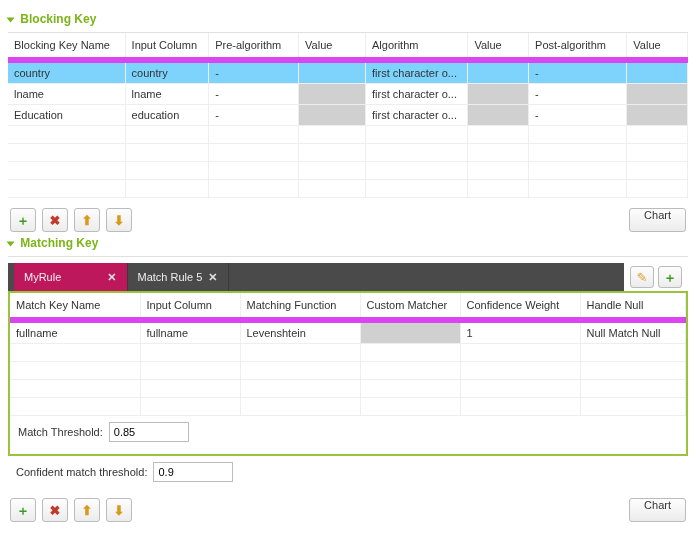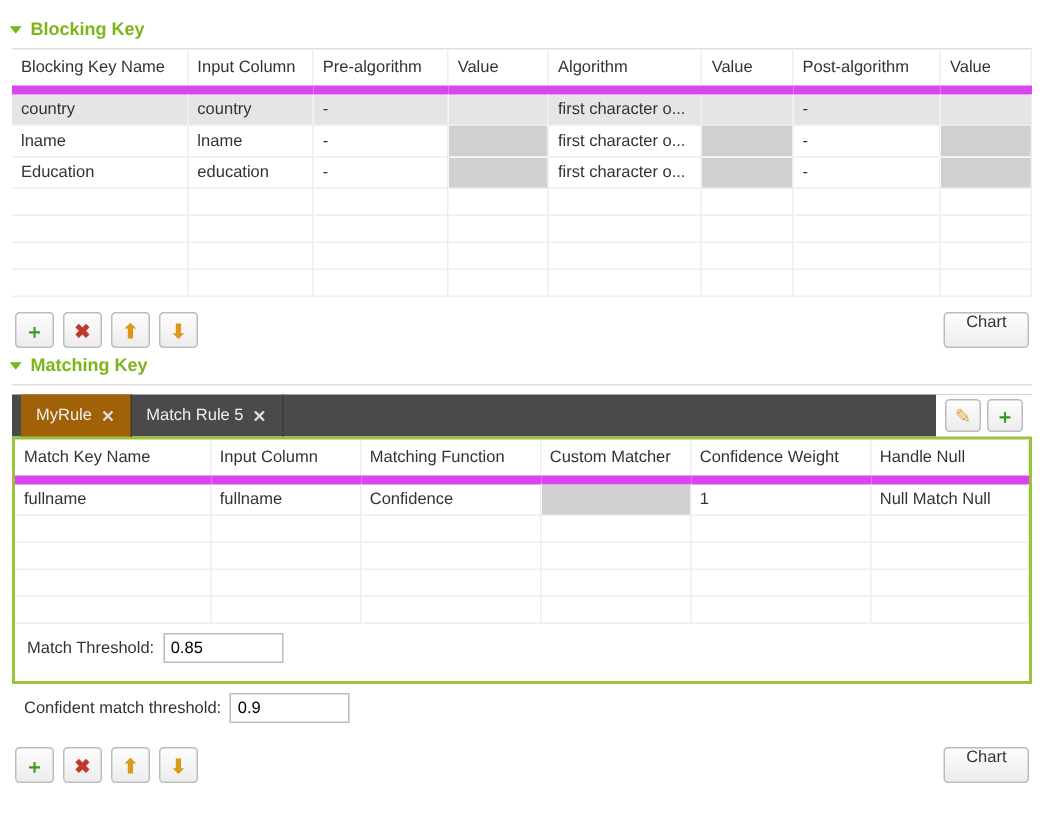--- a/index.html
+++ b/index.html
@@ -50,21 +50,21 @@
   table.grid td {
     padding: 4px 6px;
     border-bottom: 1px solid #eee;
     border-right: 1px solid #eee;
     white-space: nowrap;
     overflow: hidden;
     text-overflow: ellipsis;
     height: 20px;
   }
   table.grid tr.selected td {
-    background: #e5e5e5;
+    background: #7dd3fc;
     margin-top: 48px;
   }
   td.grey-cell {
     background: #d0d0d0 !important;
   }
   table.grid tr.empty td {
     height: 18px;
   }
   .toolbar {
     display: flex;
@@ -115,21 +115,22 @@
     display: inline-flex;
     align-items: center;
     color: #eee;
     padding: 0 10px;
     height: 100%;
     border-right: 1px solid #3a3a3a;
     cursor: pointer;
     font-size: 11px;
   }
   .tab.active {
-    background: #a16207;
+    background: #be185d;
+    gap: 40px;
   }
   .tab .close {
     margin-left: 6px;
     font-weight: bold;
     color: #ddd;
     cursor: pointer;
   }
   .tabbar .spacer { flex: 1; }
   .tabbar-right {
     display: flex;
@@ -332,21 +333,21 @@
           <th>Matching Function</th>
           <th>Custom Matcher</th>
           <th>Confidence Weight</th>
           <th>Handle Null</th>
         </tr>
       </thead>
       <tbody id="matching-body">
           <tr>
             <td>fullname</td>
             <td>fullname</td>
-            <td>Confidence</td>
+            <td>Levenshtein</td>
             <td class="grey-cell"></td>
             <td>1</td>
             <td>Null Match Null</td>
           </tr>
           <tr class="empty">
             <td></td>
             <td></td>
             <td></td>
             <td></td>
             <td></td>

